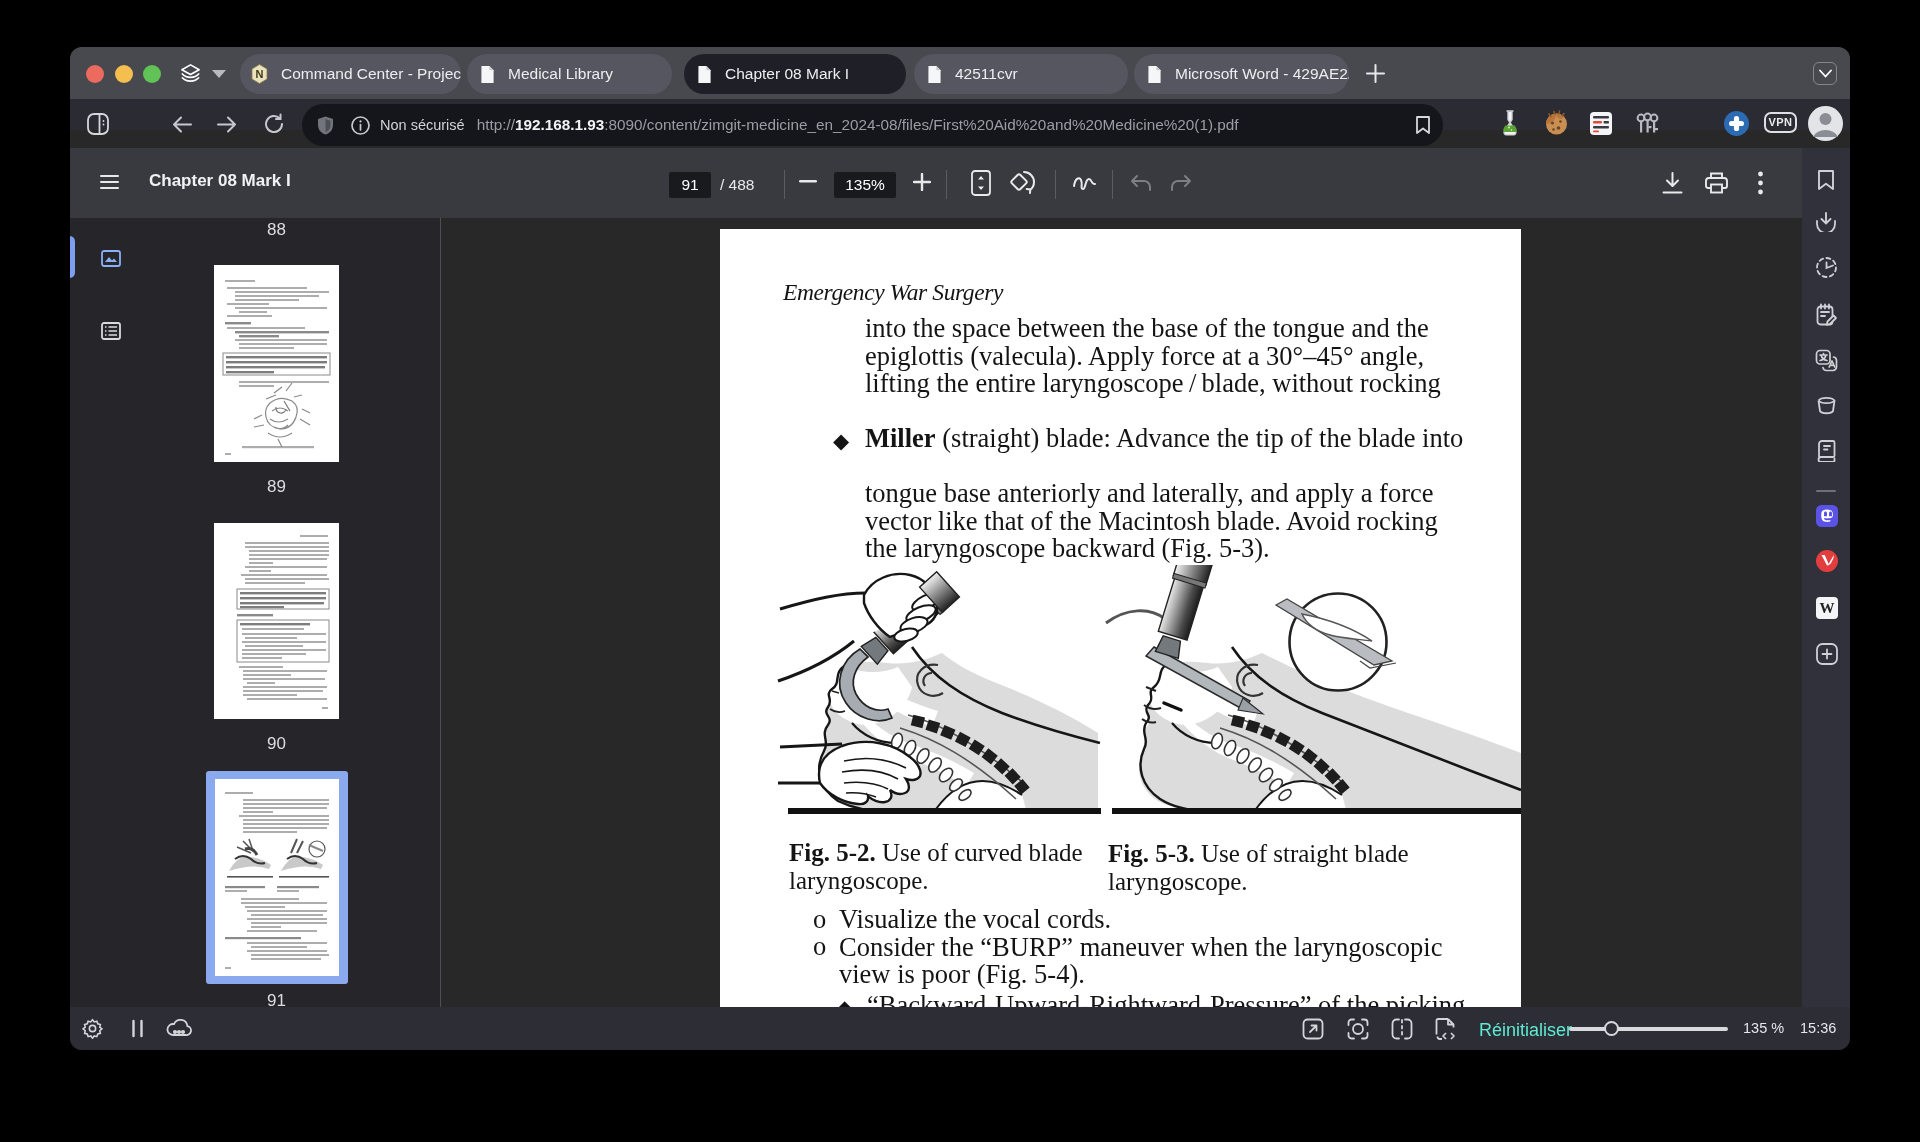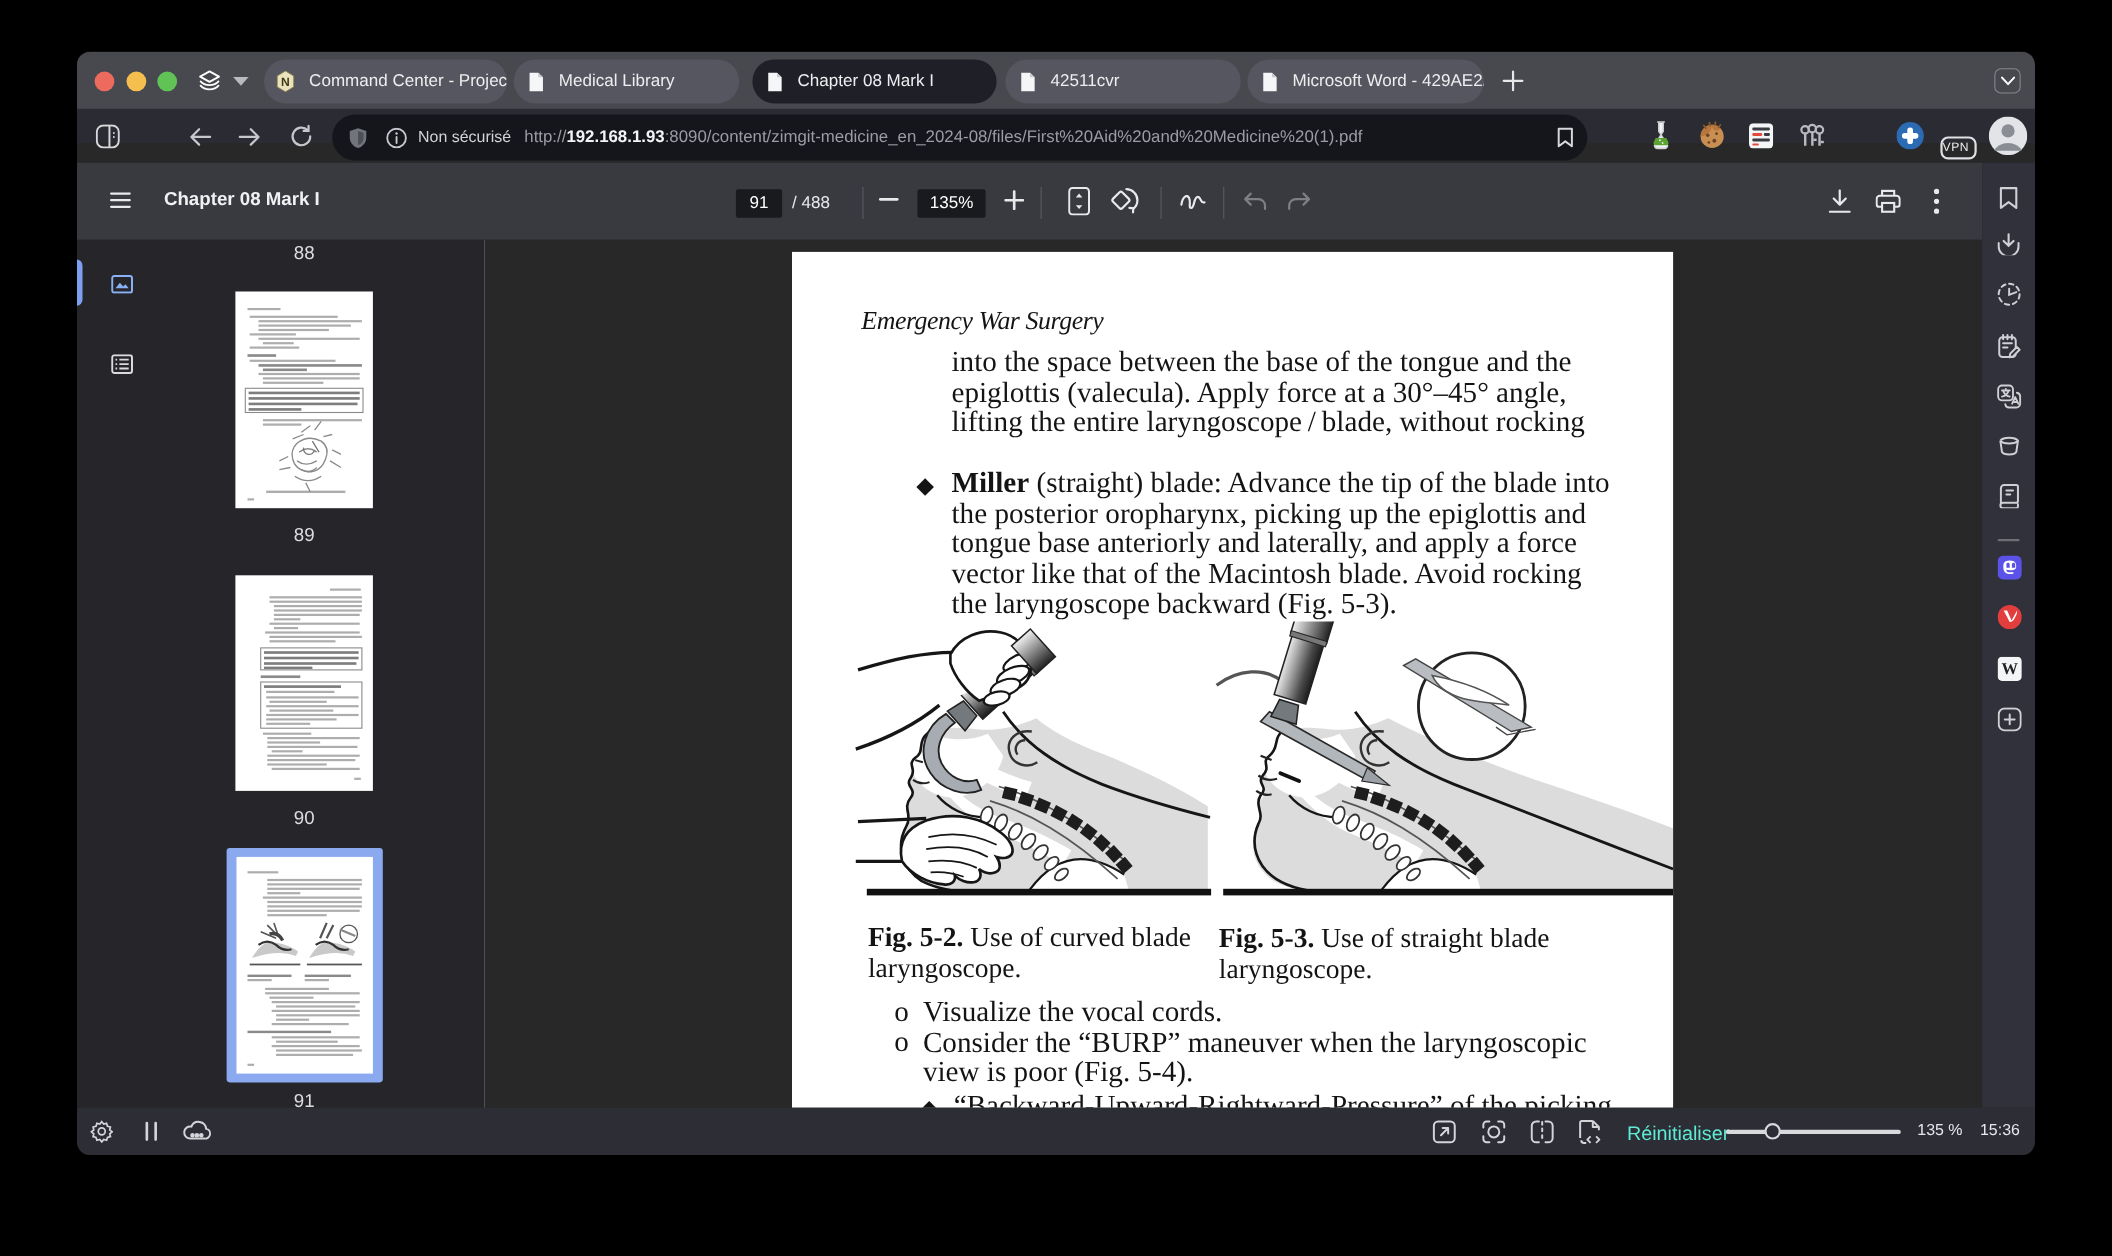--- a/index.html
+++ b/index.html
@@ -162,21 +162,21 @@
         <rect x="11.5" y="8.5" width="2.2" height="13"></rect>
         <rect x="13.5" y="15" width="3" height="2.2"></rect>
         <circle cx="19" cy="7" r="3.4" fill="none" stroke="#b9babf" stroke-width="2"></circle>
         <rect x="18" y="9.5" width="2.2" height="12"></rect>
         <rect x="20 " y="17" width="3" height="2.2"></rect>
       </svg>
     <svg style="position:absolute;left:1654px;top:12px" width="25" height="25" viewBox="0 0 25 25">
         <circle cx="12.5" cy="12.5" r="12.5" fill="#2b6bb4"></circle>
         <path d="M12.5 5 a2.6 2.6 0 0 1 2.6 2.6 v2.3 h2.3 a2.6 2.6 0 1 1 0 5.2 h-2.3 v2.3 a2.6 2.6 0 1 1 -5.2 0 v-2.3 h-2.3 a2.6 2.6 0 1 1 0 -5.2 h2.3 v-2.3 a2.6 2.6 0 0 1 2.6 -2.6 z" fill="#fff"></path>
       </svg>
-    <div style="position:absolute;left:1694px;top:13px;width:33px;height:21px;border:2px solid #dfe0e4;border-radius:7px;color:#e8e9ec;font-size:11px;font-weight:400;text-align:left;line-height:17px;letter-spacing:0.5px;margin-top:12px;">VPN</div>
+    <div style="position:absolute;left:1694px;top:13px;width:33px;height:21px;border:2px solid #dfe0e4;border-radius:7px;color:#e8e9ec;font-size:11px;font-weight:700;text-align:center;line-height:17px;letter-spacing:0.5px;">VPN</div>
     <svg style="position:absolute;left:1738px;top:7px" width="35" height="35" viewBox="0 0 35 35">
         <circle cx="17.5" cy="17.5" r="17.5" fill="#e3e4e8"></circle>
         <circle cx="17.5" cy="13" r="6" fill="#8b8d94"></circle>
         <path d="M5 31 a13 9.5 0 0 1 25 0 z" fill="#8b8d94"></path>
       </svg>
   </div>
 
   <div class="pdftoolbar">
     <svg style="position:absolute;left:30px;top:26px" width="19" height="16" viewBox="0 0 19 16" stroke="#e8e9eb" stroke-width="2" stroke-linecap="round">
         <path d="M1 2 H18 M1 8 H18 M1 14 H18"></path>
@@ -376,21 +376,20 @@
   </div>
 
   <div class="viewer">
     <div class="page">
       <div style="position:absolute;left:63px;top:50px;font-style:italic;font-size:23.5px;letter-spacing:-0.4px;">Emergency War Surgery</div>
       <div class="pline" style="top:85px;">into the space between the base of the tongue and the</div>
       <div class="pline" style="top:112.5px;">epiglottis (valecula). Apply force at a 30°–45° angle,</div>
       <div class="pline" style="top:140px;">lifting the entire laryngoscope / blade, without rocking</div>
       <div style="position:absolute;left:113px;top:200px;font-size:21px;">◆</div>
       <div class="pline" style="top:195px;"><b>Miller</b> (straight) blade: Advance the tip of the blade into</div>
-      <div class="pline" style="top:222.5px;">the posterior oropharynx, picking up the epiglottis and</div>
       <div class="pline" style="top:250px;">tongue base anteriorly and laterally, and apply a force</div>
       <div class="pline" style="top:277.5px;">vector like that of the Macintosh blade. Avoid rocking</div>
       <div class="pline last" style="top:305px;">the laryngoscope backward (Fig. 5-3).</div>
 
       <svg id="figs" style="position:absolute;left:0;top:336px;" width="801" height="255" viewBox="0 0 801 255">
         <defs>
           <linearGradient id="hg" x1="0" y1="0" x2="1" y2="0">
             <stop offset="0" stop-color="#e8e8e8"></stop>
               <stop offset="0.35" stop-color="#9b9b9b"></stop>
               <stop offset="0.7" stop-color="#4a4a4a"></stop>

